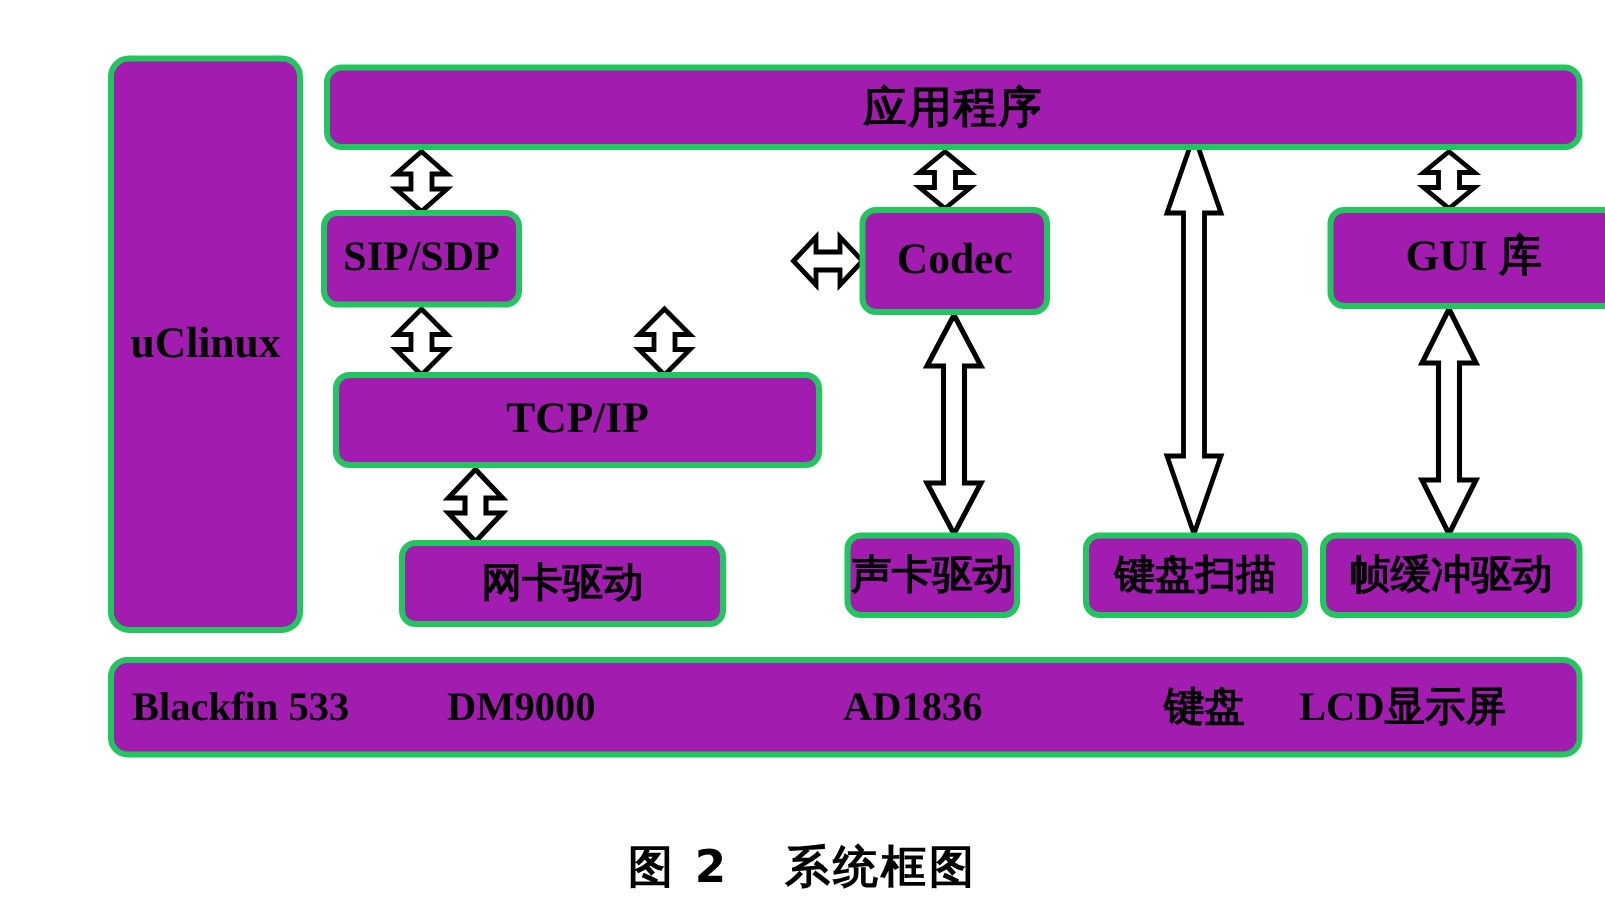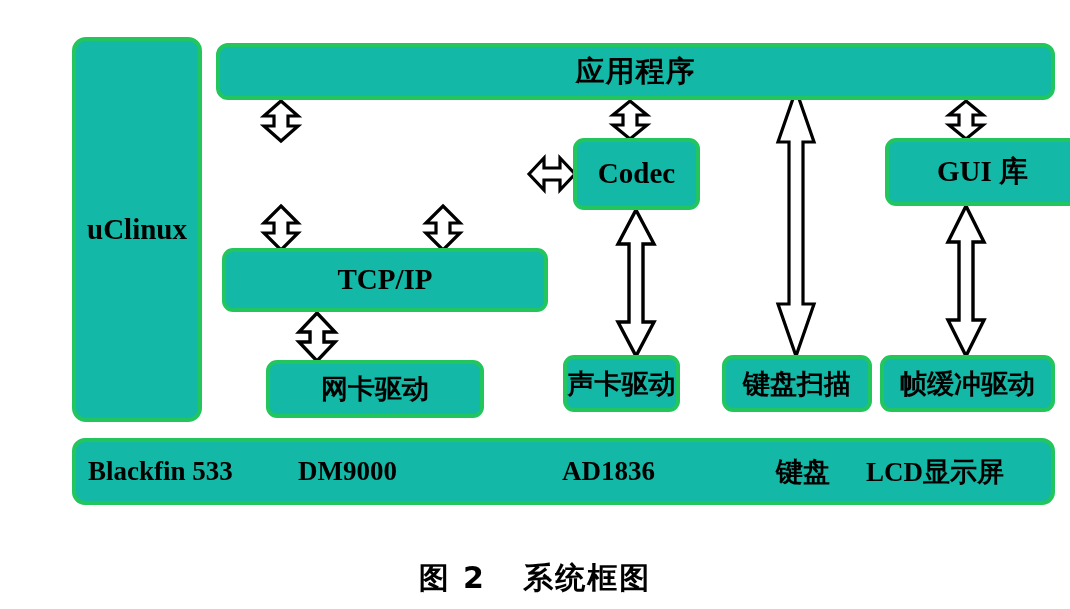--- a/index.html
+++ b/index.html
@@ -16,21 +16,21 @@
     font-family: "Liberation Serif", "DejaVu Serif", serif;
     overflow: hidden;
   }
 
   
   .box {
     position: absolute;
     box-sizing: border-box;
     border: 2px solid #22c55e;
     border-radius: 11px;
-    background: #14b8a6;
+    background: #a21caf;
     display: flex;
     align-items: center;
     justify-content: center;
     color: #000000;
     line-height: 1.1;
     white-space: nowrap;
     z-index: 3;
   }
   .box.thick { border-width: 4px; }
 
@@ -91,20 +91,23 @@
 <div id="canvas">
 
   <div class="box thick" style="left:72px; top:37px; width:130px; height:385px; border-radius:14px;">
     <span class="label-en" style="font-size:29px;">uClinux</span>
   </div>
 
   <div class="box thick" style="left:216px; top:43px; width:839px; height:57px; border-radius:12px;">
     <span class="label-cn" style="font-size:29px; letter-spacing:1px;">应用程序</span>
   </div>
 
+  <div class="box thick" style="left:214px; top:140px; width:134px; height:65px;">
+    <span class="label-en" style="font-size:28px;">SIP/SDP</span>
+  </div>
 
 
   <div class="box thick" style="left:573px; top:138px; width:127px; height:72px;">
     <span class="label-en" style="font-size:29px;">Codec</span>
   </div>
 
   <div class="box thick" style="left:885px; top:138px; width:195px; height:68px;">
     <span class="label-en" style="font-size:29px;">GUI 库</span>
   </div>
 

